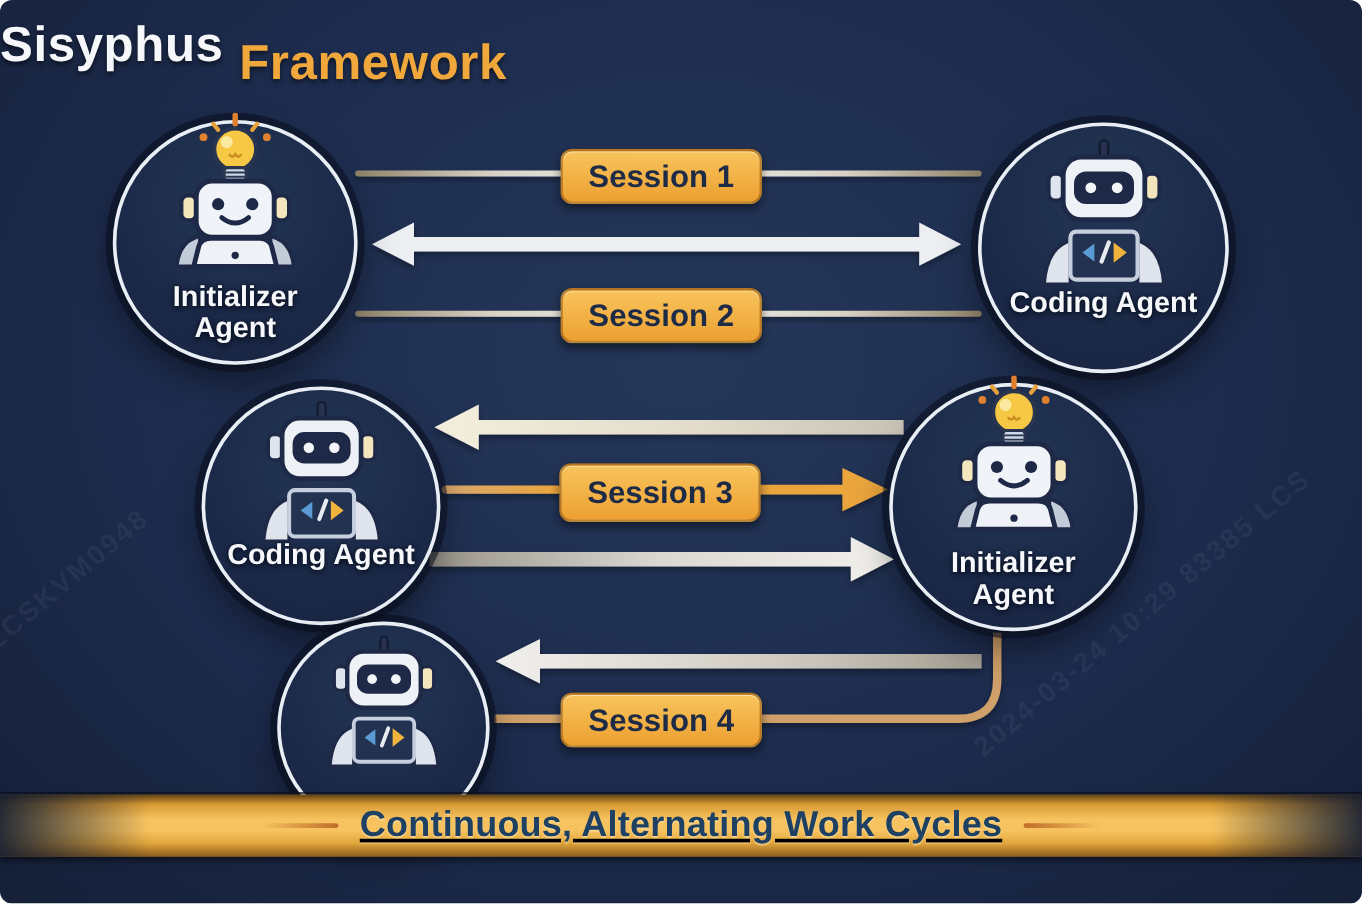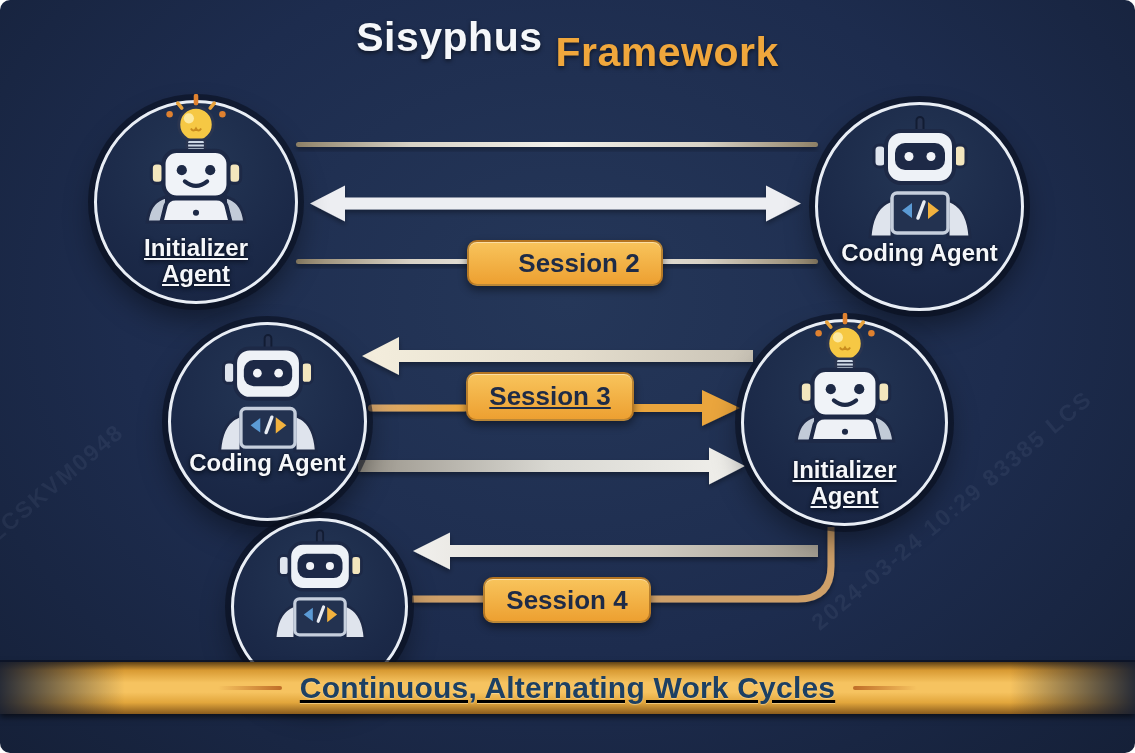--- a/index.html
+++ b/index.html
@@ -3,21 +3,21 @@
 <meta charset="utf-8">
 <style>
   html,body{margin:0;padding:0;background:#ffffff;font-family:"Liberation Sans",sans-serif;}
   .stage{
     position:relative;width:1135px;height:753px;overflow:hidden;border-radius:10px;
     background:radial-gradient(ellipse at 50% 40%, #253759 0%, #1d2c4e 55%, #152038 100%);
   }
   
   .title{
     position:absolute;top:14px;left:0;width:100%;margin:0;
-    display:flex;justify-content:center;gap:13px;
+    display:flex;gap:13px;
     font-size:41px;font-weight:bold;letter-spacing:.5px;
     color:var(--label-text,#f3f5f9);text-shadow:0 2px 4px rgba(0,0,0,.55);
   }
   .title .hl{color:var(--accent-orange,#f0a73c);margin-top:15px;}
   
   .connectors{position:absolute;inset:0;width:1135px;height:753px;z-index:1;}
   
   .agent{
     position:absolute;border-radius:50%;z-index:2;
     background:radial-gradient(circle at 50% 32%, #243655 0%, #1b2948 62%, #172340 100%);
@@ -34,34 +34,34 @@
   .c4 .robot{top:-9px;width:122px;height:132px;}
   .c2 .robot{top:6px;width:120px;height:130px;}
   .c3 .robot{top:4px;width:116px;height:126px;}
   .c5 .robot{top:4px;width:108px;height:117px;}
   .agent-label{
     position:absolute;left:50%;transform:translateX(-50%);bottom:42px;width:100%;
     text-align:center;font-weight:bold;font-size:24px;line-height:1.08;
     color:var(--label-text,#f5f7fa);
     text-shadow:0 2px 5px rgba(4,9,20,.85),0 0 2px rgba(4,9,20,.6);
   }
-  .type-init .agent-label{bottom:14px;width:150px;text-decoration:underline;}
+  .type-init .agent-label{bottom:14px;width:150px;}
   
   .badge{
     position:absolute;z-index:4;display:flex;align-items:center;justify-content:center;
     width:164px;height:42px;border-radius:10px;
     background:linear-gradient(180deg,var(--badge-top,#f8c45c),var(--badge-bottom,#eda031));
     border:2px solid rgba(110,62,10,.45);
     box-shadow:0 4px 8px rgba(0,0,0,.45), inset 0 1px 0 rgba(255,255,255,.45);
     font-size:26px;font-weight:bold;color:var(--badge-text,#1e2b47);
   }
   .s1{left:467px;top:124px;}
-  .s2{left:467px;top:240px;padding-left:28px;}
-  .s3{left:466px;top:372px;height:45px;text-decoration:underline;}
-  .s4{left:467px;top:577px;margin-left:16px;}
+  .s2{left:467px;top:240px;}
+  .s3{left:466px;top:386px;height:45px;}
+  .s4{left:467px;top:577px;}
   
   .banner{
     position:absolute;left:0;top:662px;width:100%;height:52px;z-index:5;
     display:flex;align-items:center;justify-content:center;gap:18px;
     background:linear-gradient(180deg,#5e4115 0%,#d89a33 16%,#f6c360 40%,#f6c360 58%,#e2a63c 78%,#8a5c1d 100%);
     box-shadow:0 -2px 0 rgba(10,16,32,.7), 0 3px 6px rgba(0,0,0,.6);
     text-decoration:underline;
   }
   .banner::before{
     content:"";position:absolute;inset:0;pointer-events:none;
@@ -230,20 +230,21 @@
     <div class="agent-label">Initializer Agent</div>
   </div>
 
   <div class="agent c5 type-code">
     <svg class="robot" viewBox="0 0 120 130">
         <use href="#robot-code"></use>
       </svg>
     <div class="agent-label"></div>
   </div>
 
+  <div class="badge s1">Session 1</div>
   <div class="badge s2">Session 2</div>
   <div class="badge s3">Session 3</div>
   <div class="badge s4">Session 4</div>
 
   <div class="banner">
     <span class="dash dash-l"></span>
     <span class="banner-text">Continuous, Alternating Work Cycles</span>
     <span class="dash dash-r"></span>
   </div>
 

